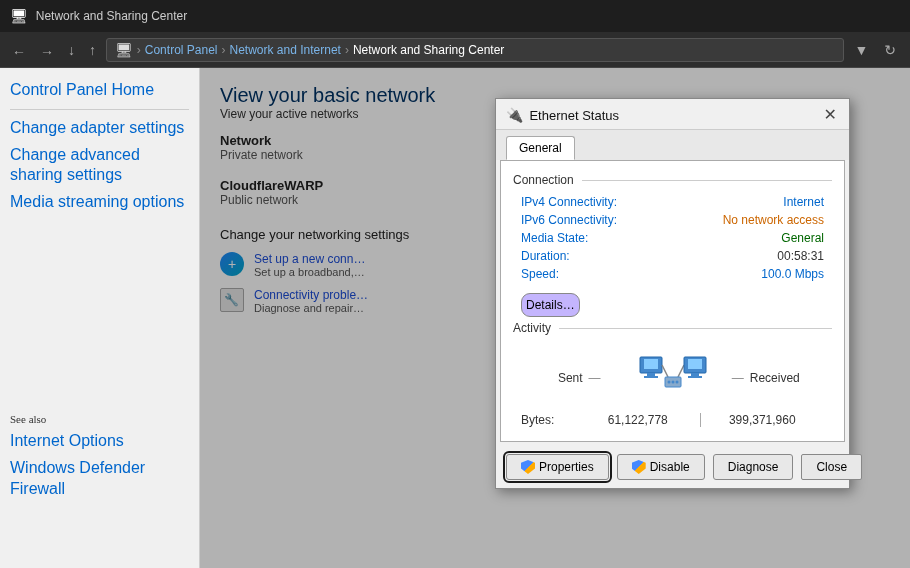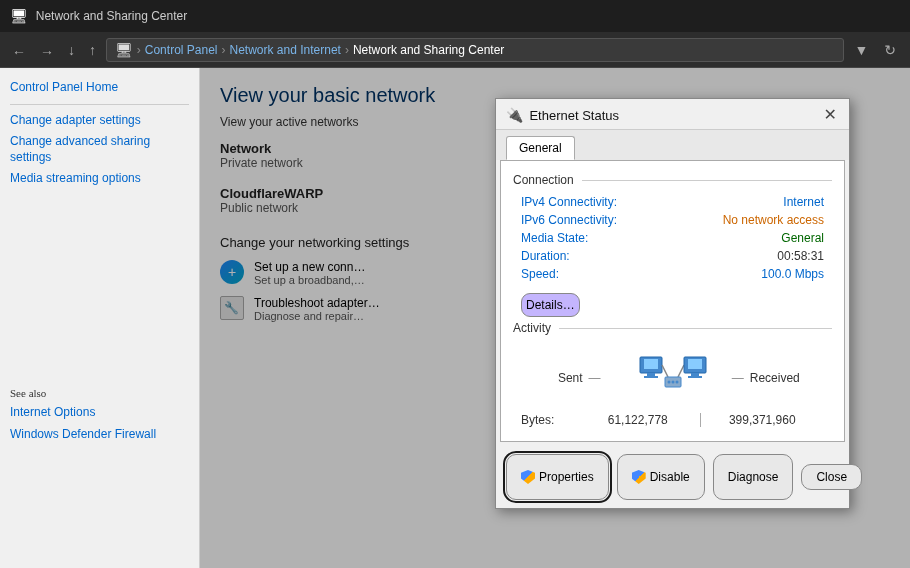--- a/index.html
+++ b/index.html
@@ -92,21 +92,21 @@
     .sidebar {
       width: 200px;
       background: #f0f0f0;
       border-right: 1px solid #ccc;
       padding: 12px 10px;
       flex-shrink: 0;
     }
     .sidebar-link {
       color: #0066cc;
       cursor: pointer;
-      font-size: 12px;
+      font-size: 16px;
       text-decoration: none;
       display: block;
       margin-bottom: 6px;
       line-height: 1.3;
     }
     .sidebar-section-title {
       color: #333;
       font-size: 11px;
       margin-top: 16px;
       margin-bottom: 6px;
@@ -124,21 +124,21 @@
       padding: 16px 20px;
       background: #fff;
       overflow: hidden;
       position: relative;
     }
 
     .page-title {
       font-size: 20px;
       color: #003366;
       font-weight: normal;
-      margin-bottom: 8px;
+      margin-bottom: 0;
     }
 
     .section-subtitle {
       font-size: 12px;
       color: #333;
       margin-bottom: 12px;
     }
 
     .network-section {
       margin-bottom: 16px;
@@ -159,21 +159,21 @@
       margin-bottom: 10px;
     }
 
     .settings-item {
       display: flex;
       align-items: flex-start;
       gap: 10px;
       margin-bottom: 10px;
     }
     .settings-text-link {
-      color: #000000;
+      color: #1d4ed8;
       cursor: pointer;
       font-size: 12px;
     }
     .settings-desc {
       color: #555;
       font-size: 11px;
     }
 
     
     .modal-overlay {
@@ -347,40 +347,40 @@
       display: flex;
       justify-content: flex-start;
       align-items: center;
       gap: 8px;
       padding: 8px 10px;
     }
 
     .footer-btn {
       background: #e8e8e8;
       border: 1px solid #888;
-      padding: 15px 14px;
-      cursor: pointer;
-      font-size: 12px;
-      border-radius: 10px;
+      padding: 5px 14px;
+      cursor: pointer;
+      font-size: 12px;
+      border-radius: 3px;
       display: flex;
       align-items: flex-start;
       gap: 4px;
     }
     .footer-btn.highlighted {
       outline: 2px solid #1a1a1a;
       outline-offset: 1px;
     }
 
     .close-btn {
       background: #e8e8e8;
       border: 1px solid #888;
       padding: 5px 14px;
       cursor: pointer;
       font-size: 12px;
-      border-radius: 10px;
+      border-radius: 2px;
       margin-left: auto;
     }
 
     
     .shield-icon {
       display: inline-block;
       width: 14px;
       height: 14px;
       background: linear-gradient(135deg, #4488ff 0%, #4488ff 50%, #ffaa00 50%, #ffaa00 100%);
       clip-path: polygon(50% 0%, 100% 20%, 100% 60%, 50% 100%, 0% 60%, 0% 20%);
@@ -453,21 +453,21 @@
         <div style="width:24px; height:24px; background: linear-gradient(135deg, #2288ff, #00aacc); border-radius: 50%; display:flex; align-items:center; justify-content:center; font-size:14px; color:white; flex-shrink:0;">+</div>
         <div>
           <a class="settings-text-link">Set up a new conn…</a>
           <div class="settings-desc">Set up a broadband,…</div>
         </div>
       </div>
 
       <div class="settings-item">
         <div style="width:24px; height:24px; background: #e8e8e8; border:1px solid #aaa; border-radius: 2px; display:flex; align-items:center; justify-content:center; font-size:12px; flex-shrink:0;">🔧</div>
         <div>
-          <a class="settings-text-link">Troubleshoot adapter…</a>
+          <a class="settings-text-link">Connectivity proble…</a>
           <div class="settings-desc">Diagnose and repair…</div>
         </div>
       </div>
     </div>
 
     <div class="modal-overlay">
       <div class="dialog">
 
         <div class="dialog-titlebar">
           <div class="dialog-title-left">

